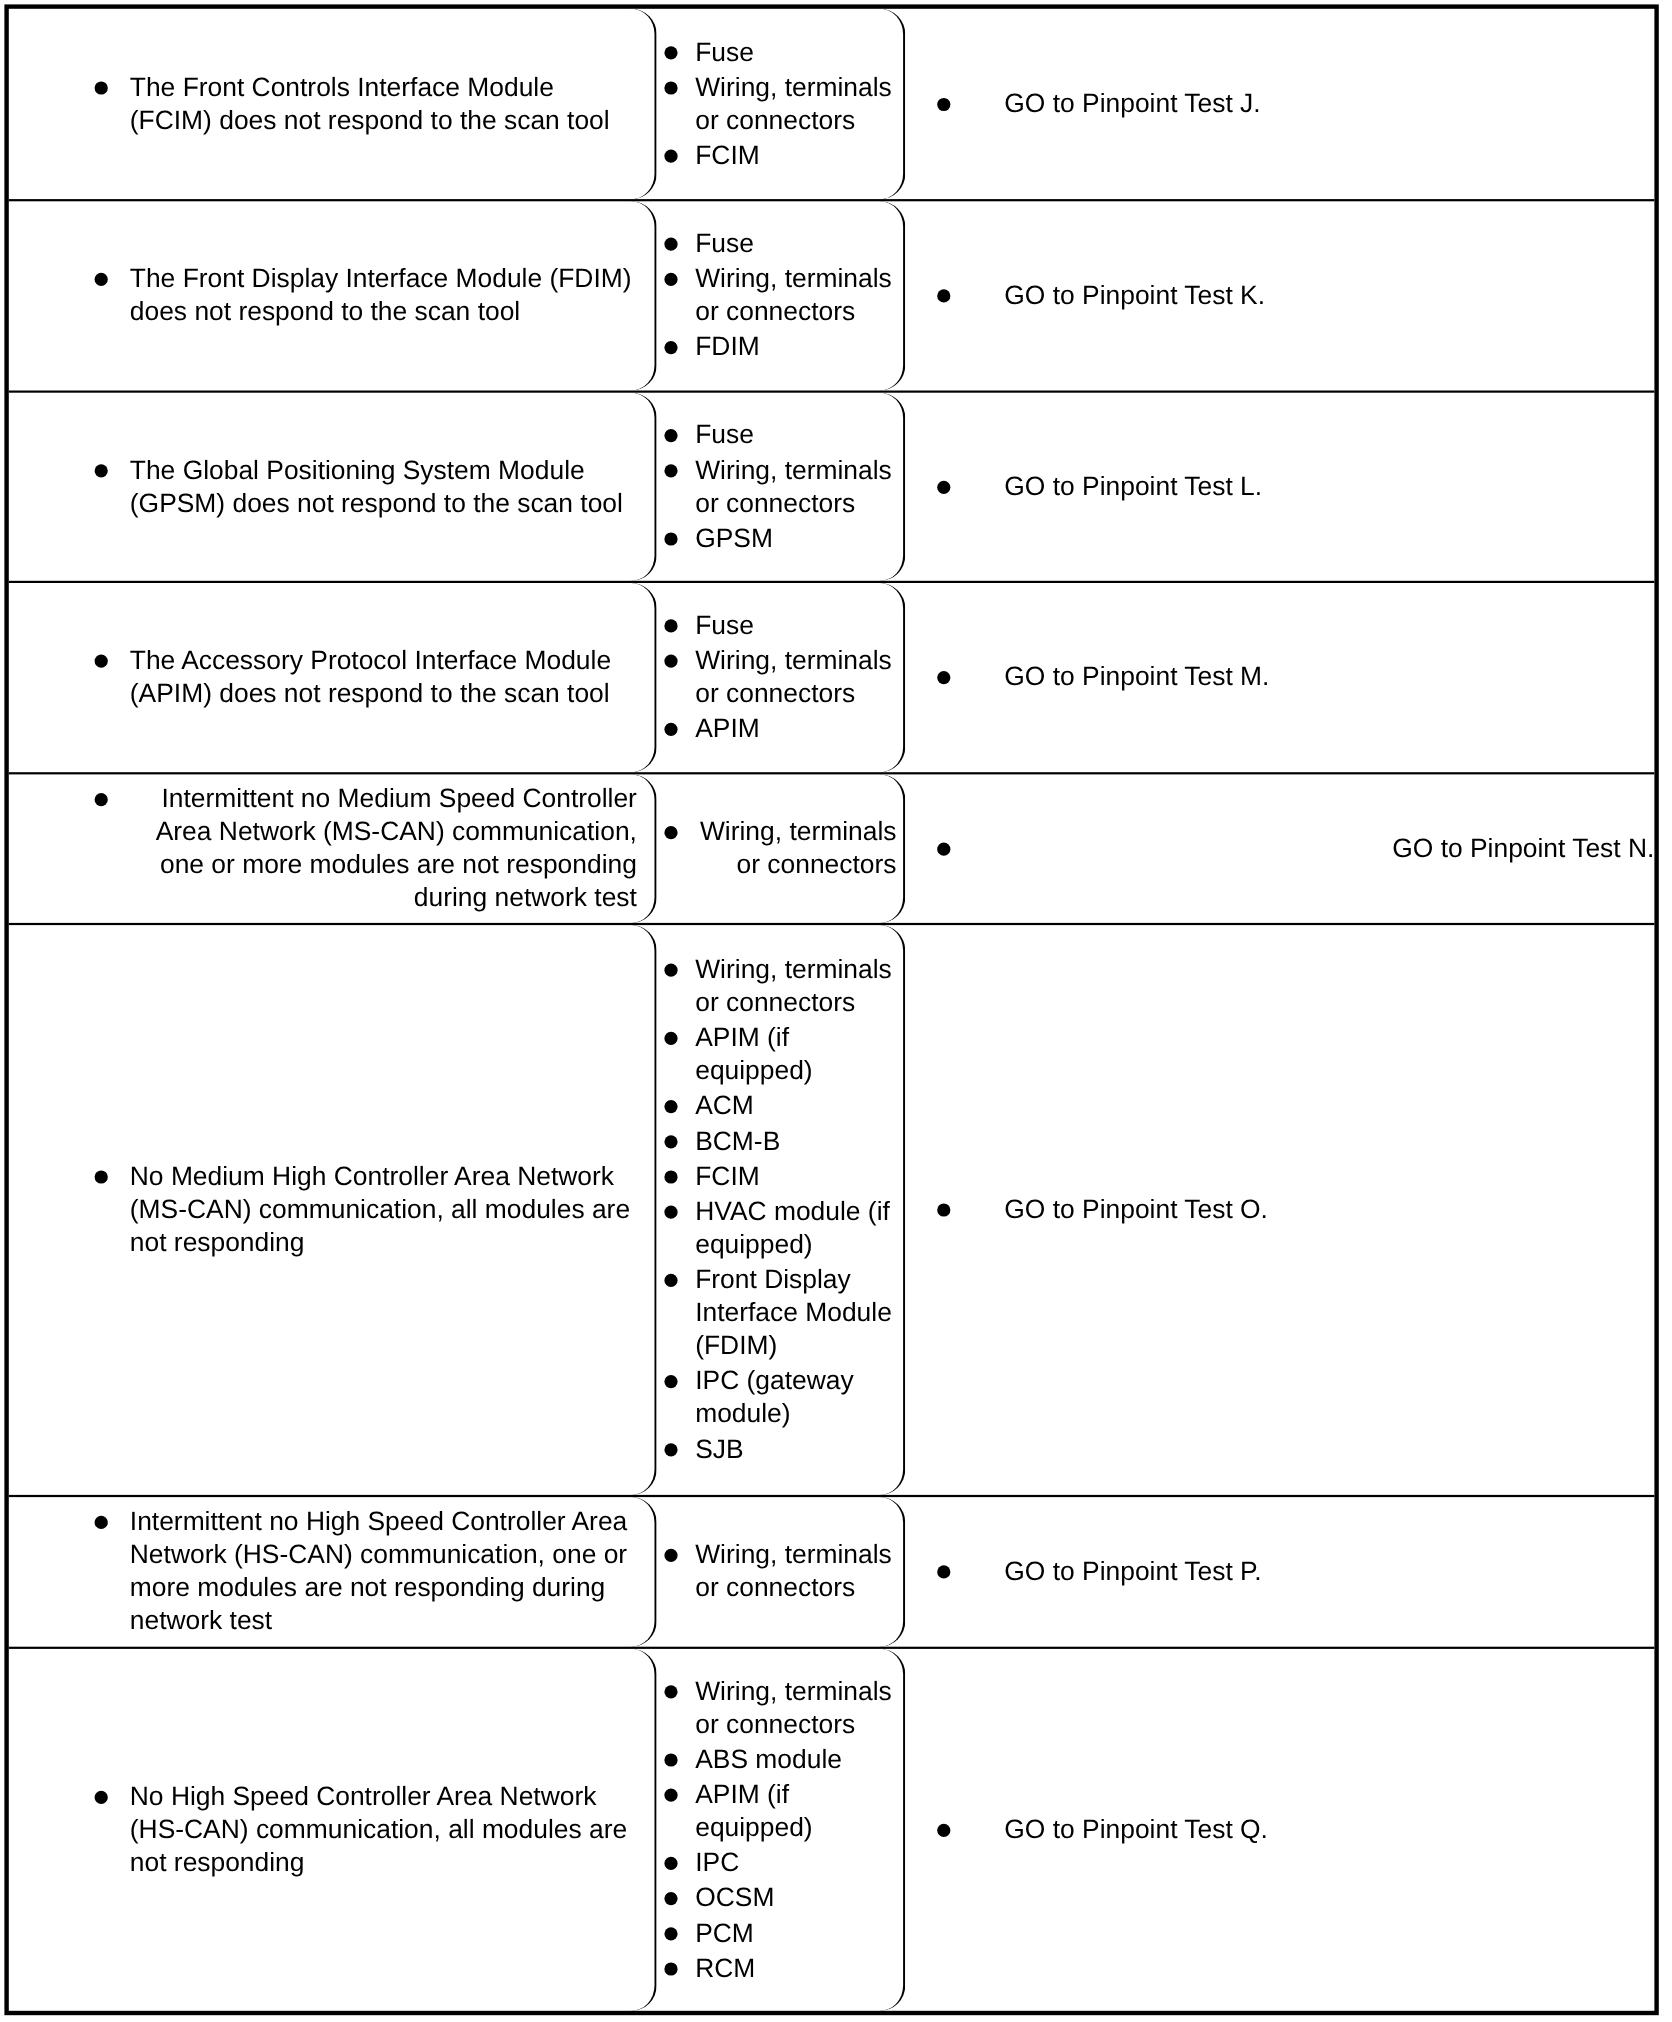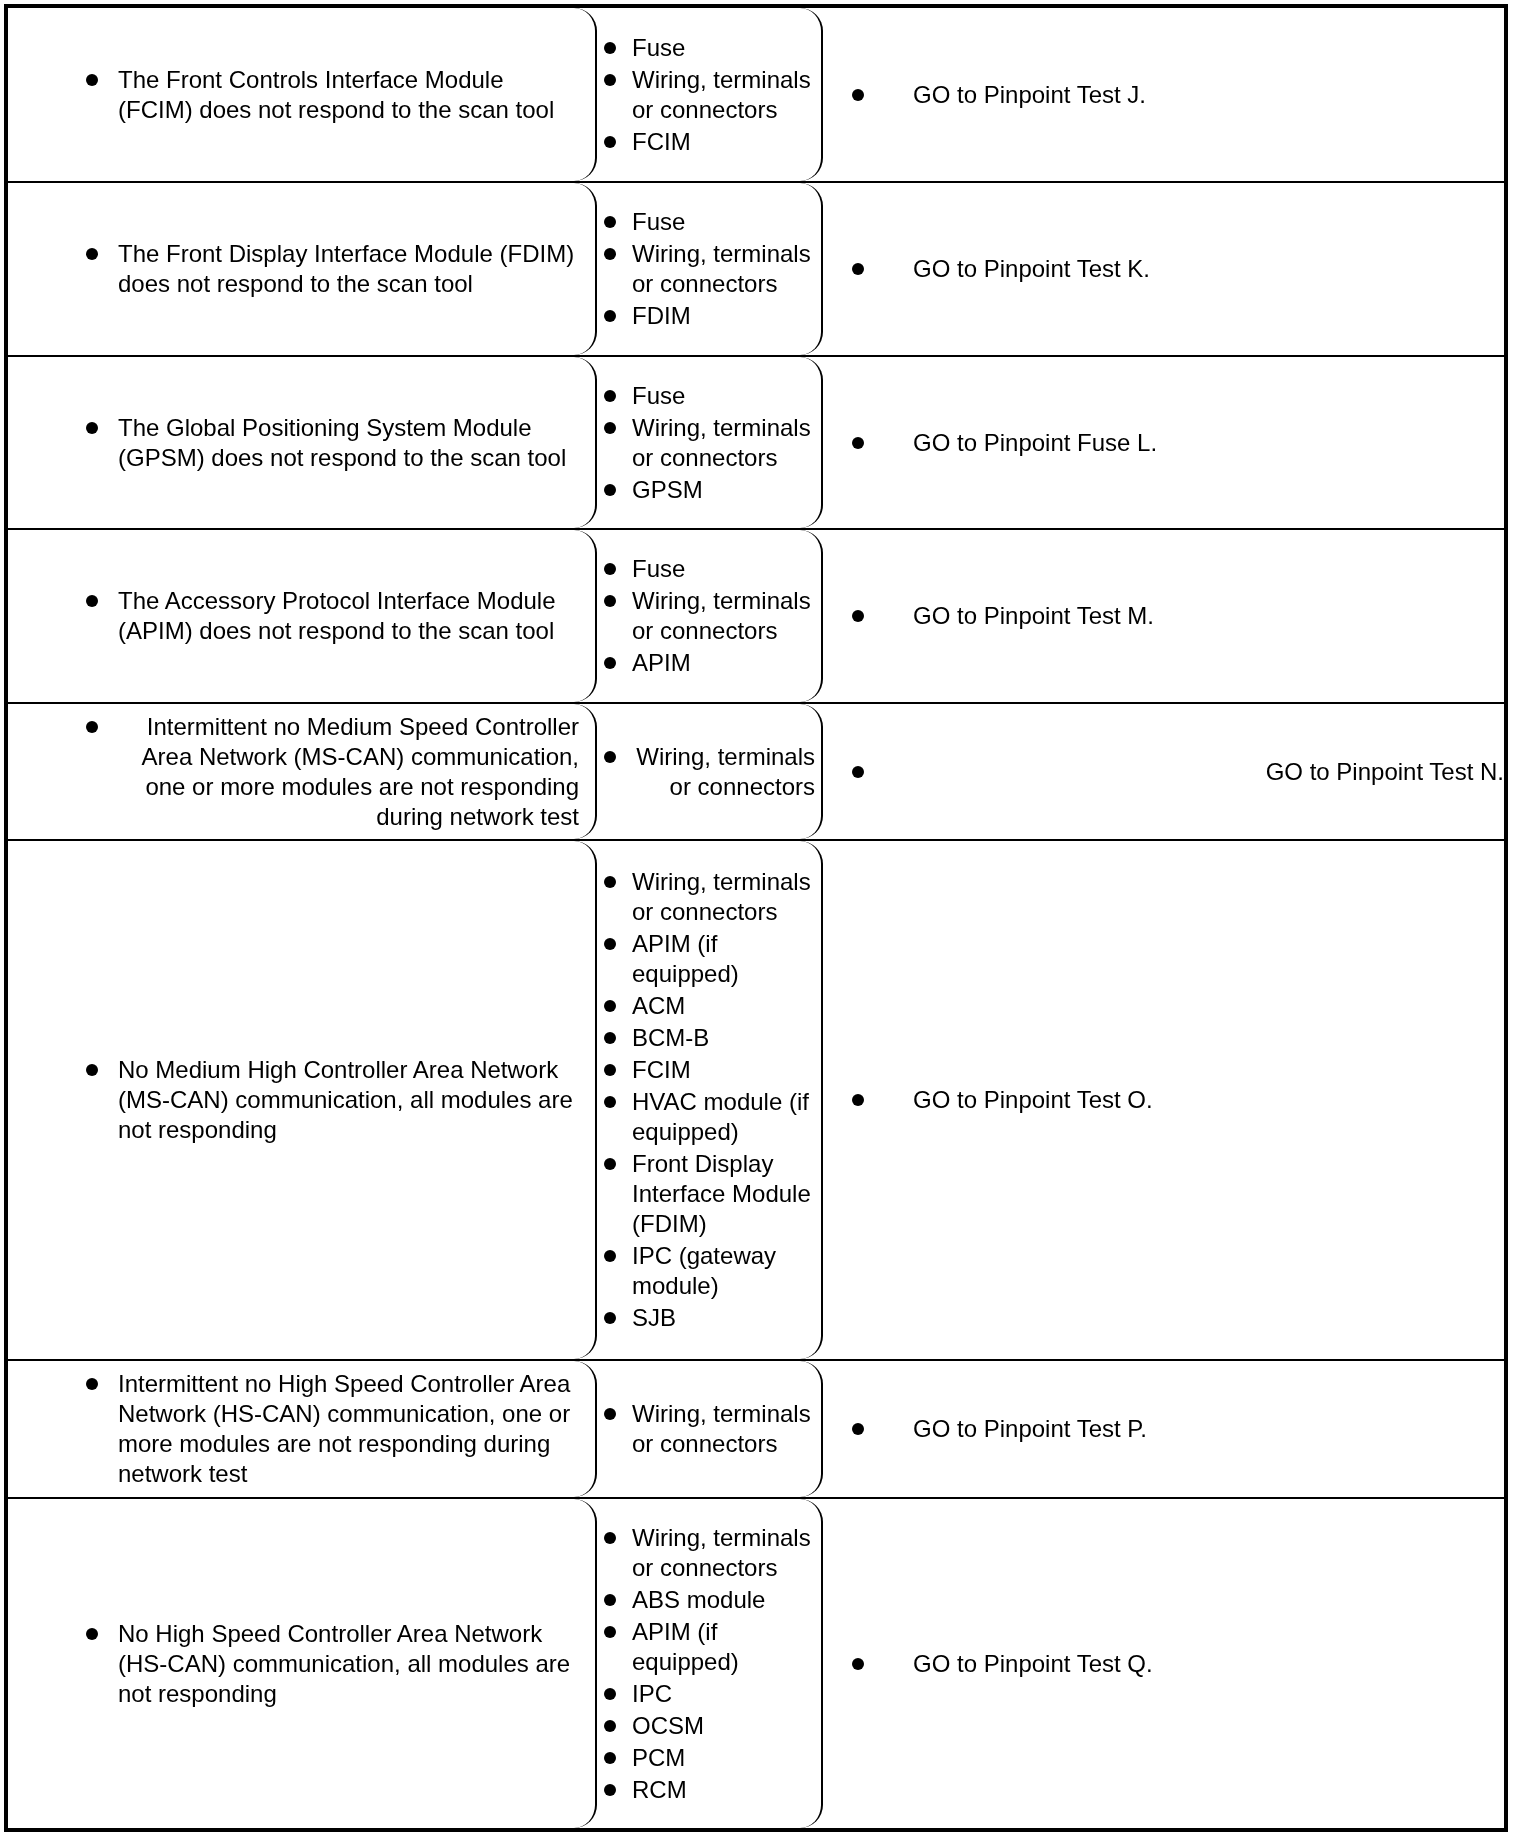--- a/index.html
+++ b/index.html
@@ -125,21 +125,21 @@
     </div>
     <div class="cell c2">
       <ul class="blist">
         <li><span class="bullet"></span><span>Fuse</span></li>
         <li><span class="bullet"></span><span>Wiring, terminals or connectors</span></li>
         <li><span class="bullet"></span><span>GPSM</span></li>
       </ul>
     </div>
     <div class="cell c3">
       <ul class="blist">
-          <li><span class="bullet"></span><span>GO to Pinpoint Fuse L.</span></li>
+          <li><span class="bullet"></span><span>GO to Pinpoint Test L.</span></li>
         </ul>
     </div>
   </div>
 
   <div class="row" style="top:522px;height:174px;">
     <div class="cell c1">
       <ul class="blist">
           <li><span class="bullet"></span><span>The Accessory Protocol Interface Module (APIM) does not respond to the scan tool</span></li>
         </ul>
     </div>

